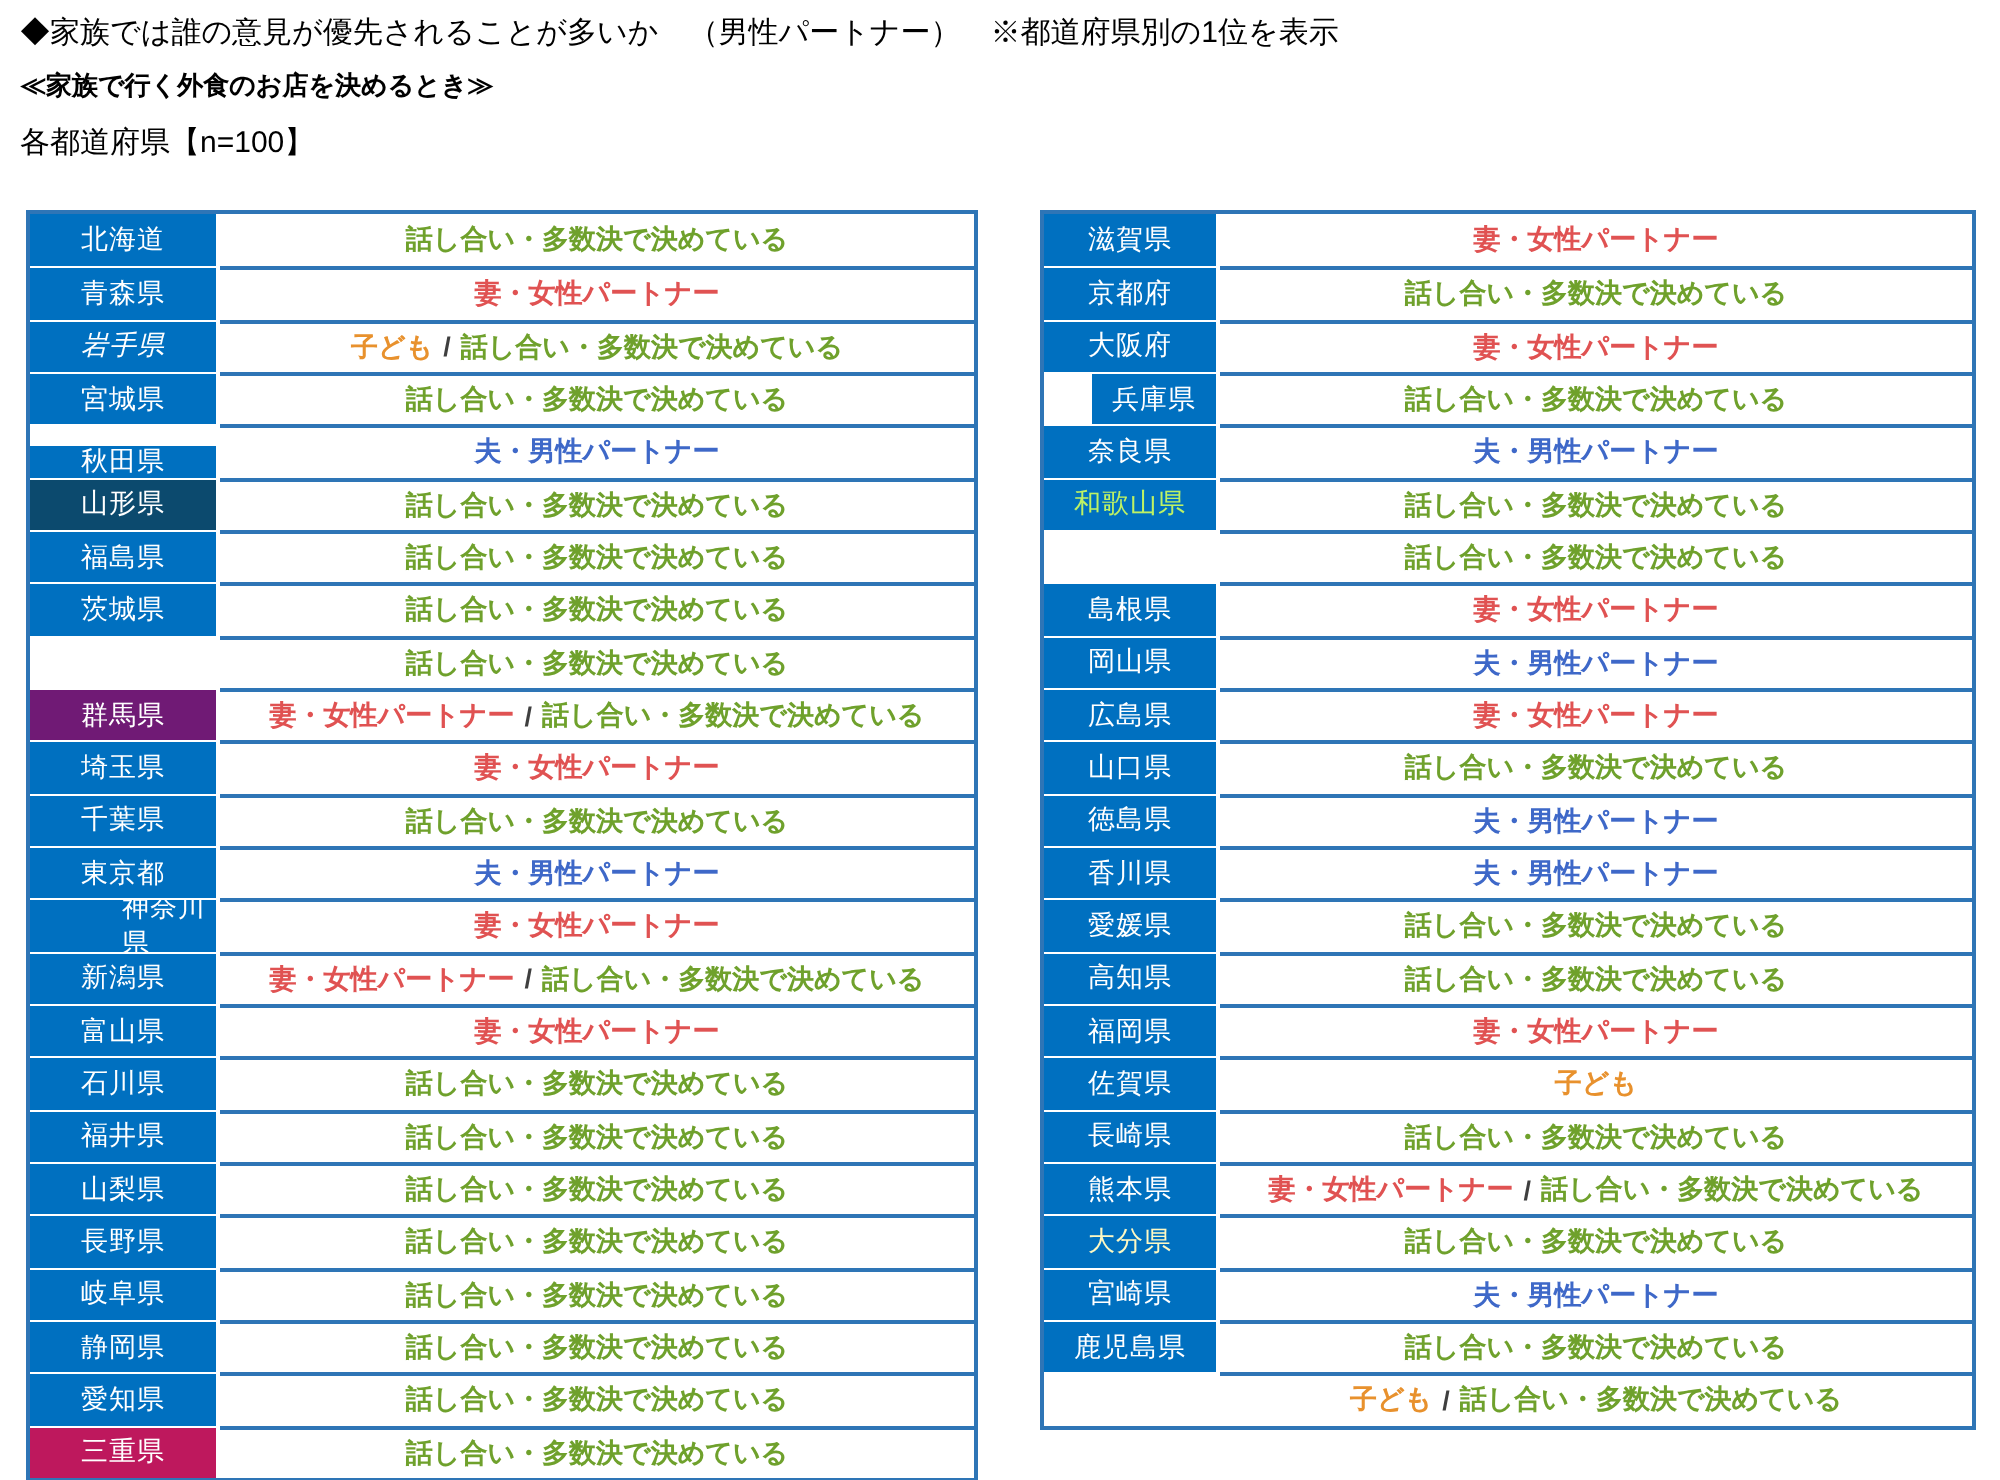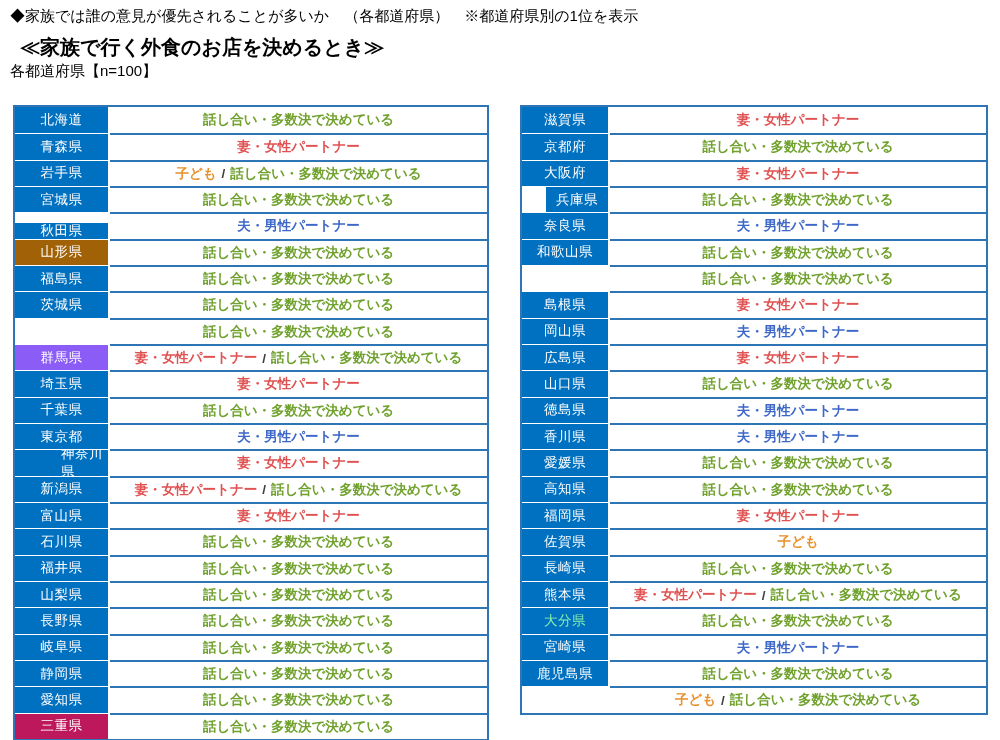--- a/index.html
+++ b/index.html
@@ -10,22 +10,22 @@
     font-family: "Liberation Sans", sans-serif;
     color: #000;
     position: relative;
     overflow: hidden;
   }
   .hdr-line1 {
     position: absolute; left: 10px; top: 7px;
     font-size: 15px; font-weight: normal; white-space: pre;
   }
   .hdr-line2 {
-    position: absolute; left: 20px; top: 34px;
-    font-size: 20px; font-weight: bold; white-space: pre; font-family: Liberation Serif, serif;
+    position: absolute; left: 10px; top: 34px;
+    font-size: 13px; font-weight: bold; white-space: pre; font-family: Liberation Serif, serif;
   }
   .hdr-line3 {
     position: absolute; left: 10px; top: 62px;
     font-size: 15px; font-weight: normal; white-space: pre;
   }
   .pref-table {
     position: absolute;
     display: grid;
     border: 2px solid #2E75B6;
     background: #ffffff;
@@ -50,64 +50,64 @@
     border-top: 2px solid #2E75B6;
     white-space: nowrap;
     overflow: hidden;
   }
   .value-cell.first-row { border-top: none; }
   .tie-sep { margin: 0 5px; font-weight: bold; }
 </style>
 </head>
 <body>
 
-<div class="hdr-line1">◆家族では誰の意見が優先されることが多いか　（各都道府県）　※都道府県別の1位を表示</div>
+<div class="hdr-line1">◆家族では誰の意見が優先されることが多いか　（男性パートナー）　※都道府県別の1位を表示</div>
 <div class="hdr-line2">≪家族で行く外食のお店を決めるとき≫</div>
 <div class="hdr-line3">各都道府県【n=100】</div>
 
 <div class="pref-table" id="table-left">
     <div class="pref-cell first-row" style="background: rgb(0, 112, 192); color: rgb(255, 255, 255);">北海道</div>
     <div class="value-cell first-row">
       <span style="color: rgb(111, 161, 44);">話し合い・多数決で決めている</span>
     </div>
     <div class="pref-cell" style="background: rgb(0, 112, 192); color: rgb(255, 255, 255);">青森県</div>
     <div class="value-cell">
       <span style="color: rgb(224, 82, 82);">妻・女性パートナー</span>
     </div>
-    <div class="pref-cell" style="background: rgb(0, 112, 192); color: rgb(255, 255, 255);">岩手県</div>
+    <div class="pref-cell" style="background: rgb(0, 112, 192); color: rgb(255, 255, 255); font-style: italic;">岩手県</div>
     <div class="value-cell">
       <span style="color: rgb(232, 145, 45);">子ども</span>
       <span class="tie-sep" style="color: rgb(63, 63, 63);"> / </span>
       <span style="color: rgb(111, 161, 44);">話し合い・多数決で決めている</span>
     </div>
     <div class="pref-cell" style="background: rgb(0, 112, 192); color: rgb(255, 255, 255);">宮城県</div>
     <div class="value-cell">
       <span style="color: rgb(111, 161, 44);">話し合い・多数決で決めている</span>
     </div>
     <div class="pref-cell" style="background: rgb(0, 112, 192); color: rgb(255, 255, 255); margin-top: 10px;">秋田県</div>
     <div class="value-cell">
       <span style="color: rgb(62, 104, 200);">夫・男性パートナー</span>
     </div>
-    <div class="pref-cell" style="background: #a16207; color: rgb(255, 255, 255);">山形県</div>
+    <div class="pref-cell" style="background: #0c4a6e; color: rgb(255, 255, 255);">山形県</div>
     <div class="value-cell">
       <span style="color: rgb(111, 161, 44);">話し合い・多数決で決めている</span>
     </div>
     <div class="pref-cell" style="background: rgb(0, 112, 192); color: rgb(255, 255, 255);">福島県</div>
     <div class="value-cell">
       <span style="color: rgb(111, 161, 44);">話し合い・多数決で決めている</span>
     </div>
     <div class="pref-cell" style="background: rgb(0, 112, 192); color: rgb(255, 255, 255);">茨城県</div>
     <div class="value-cell">
       <span style="color: rgb(111, 161, 44);">話し合い・多数決で決めている</span>
     </div>
     <div class="pref-cell" style="background: rgb(0, 112, 192); color: rgb(255, 255, 255); margin-top: 44px;">栃木県</div>
     <div class="value-cell">
       <span style="color: rgb(111, 161, 44);">話し合い・多数決で決めている</span>
     </div>
-    <div class="pref-cell" style="background: #8b5cf6; color: rgb(255, 255, 255);">群馬県</div>
+    <div class="pref-cell" style="background: #701a75; color: rgb(255, 255, 255);">群馬県</div>
     <div class="value-cell">
       <span style="color: rgb(224, 82, 82);">妻・女性パートナー</span>
       <span class="tie-sep" style="color: rgb(63, 63, 63);"> / </span>
       <span style="color: rgb(111, 161, 44);">話し合い・多数決で決めている</span>
     </div>
     <div class="pref-cell" style="background: rgb(0, 112, 192); color: rgb(255, 255, 255);">埼玉県</div>
     <div class="value-cell">
       <span style="color: rgb(224, 82, 82);">妻・女性パートナー</span>
     </div>
     <div class="pref-cell" style="background: rgb(0, 112, 192); color: rgb(255, 255, 255);">千葉県</div>
@@ -179,21 +179,21 @@
       <span style="color: rgb(224, 82, 82);">妻・女性パートナー</span>
     </div>
     <div class="pref-cell" style="background: rgb(0, 112, 192); color: rgb(255, 255, 255); margin-left: 24px;">兵庫県</div>
     <div class="value-cell">
       <span style="color: rgb(111, 161, 44);">話し合い・多数決で決めている</span>
     </div>
     <div class="pref-cell" style="background: rgb(0, 112, 192); color: rgb(255, 255, 255);">奈良県</div>
     <div class="value-cell">
       <span style="color: rgb(62, 104, 200);">夫・男性パートナー</span>
     </div>
-    <div class="pref-cell" style="background: rgb(0, 112, 192); color: #ffffff;">和歌山県</div>
+    <div class="pref-cell" style="background: rgb(0, 112, 192); color: #bef264;">和歌山県</div>
     <div class="value-cell">
       <span style="color: rgb(111, 161, 44);">話し合い・多数決で決めている</span>
     </div>
     <div class="pref-cell" style="background: rgb(0, 112, 192); color: rgb(255, 255, 255); margin-top: 35px;">鳥取県</div>
     <div class="value-cell">
       <span style="color: rgb(111, 161, 44);">話し合い・多数決で決めている</span>
     </div>
     <div class="pref-cell" style="background: rgb(0, 112, 192); color: rgb(255, 255, 255);">島根県</div>
     <div class="value-cell">
       <span style="color: rgb(224, 82, 82);">妻・女性パートナー</span>
@@ -237,21 +237,21 @@
     <div class="pref-cell" style="background: rgb(0, 112, 192); color: rgb(255, 255, 255);">長崎県</div>
     <div class="value-cell">
       <span style="color: rgb(111, 161, 44);">話し合い・多数決で決めている</span>
     </div>
     <div class="pref-cell" style="background: rgb(0, 112, 192); color: rgb(255, 255, 255);">熊本県</div>
     <div class="value-cell">
       <span style="color: rgb(224, 82, 82);">妻・女性パートナー</span>
       <span class="tie-sep" style="color: rgb(63, 63, 63);"> / </span>
       <span style="color: rgb(111, 161, 44);">話し合い・多数決で決めている</span>
     </div>
-    <div class="pref-cell" style="background: rgb(0, 112, 192); color: #86efac;">大分県</div>
+    <div class="pref-cell" style="background: rgb(0, 112, 192); color: #fef9c3;">大分県</div>
     <div class="value-cell">
       <span style="color: rgb(111, 161, 44);">話し合い・多数決で決めている</span>
     </div>
     <div class="pref-cell" style="background: rgb(0, 112, 192); color: rgb(255, 255, 255);">宮崎県</div>
     <div class="value-cell">
       <span style="color: rgb(62, 104, 200);">夫・男性パートナー</span>
     </div>
     <div class="pref-cell" style="background: rgb(0, 112, 192); color: rgb(255, 255, 255);">鹿児島県</div>
     <div class="value-cell">
       <span style="color: rgb(111, 161, 44);">話し合い・多数決で決めている</span>

